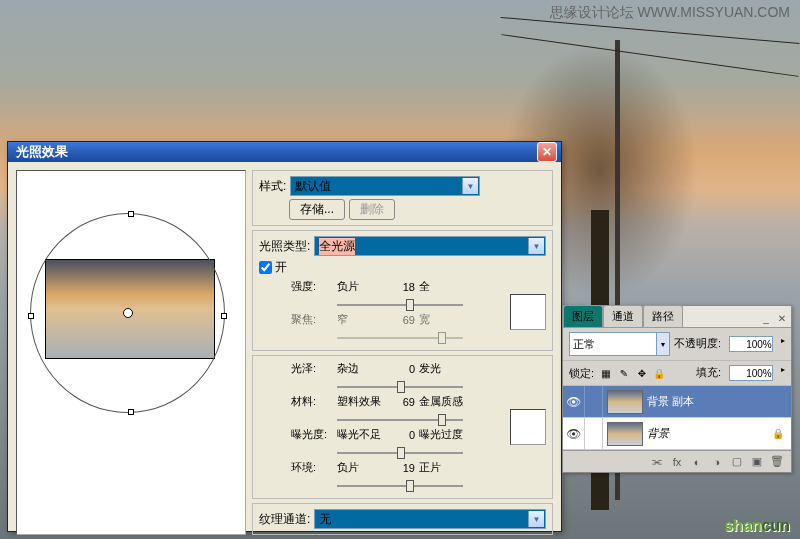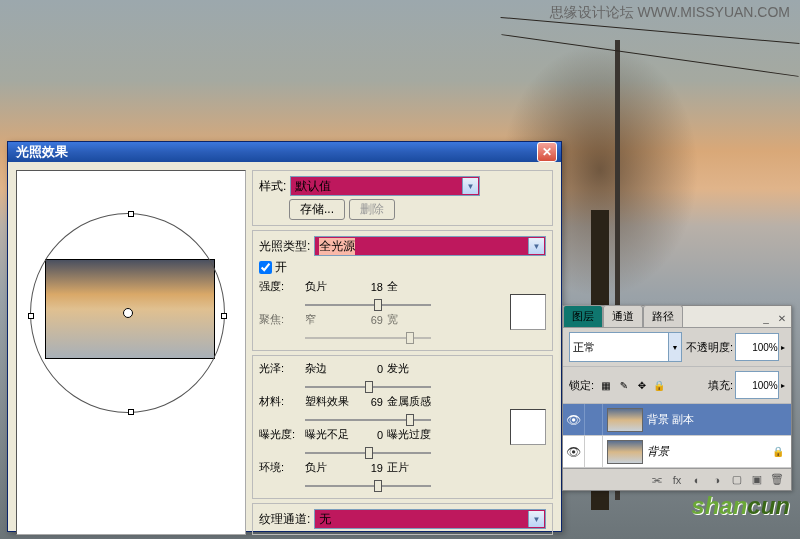--- a/index.html
+++ b/index.html
@@ -27,61 +27,61 @@
 .preview-img { position:absolute; left:20px; top:58px; width:170px; height:100px; background: linear-gradient(180deg,#4a5060 0%,#d9a868 35%,#e0c090 50%,#a8b0b8 100%); border:1px solid #000; }
 .preview-circle { position:absolute; left:5px; top:12px; width:195px; height:200px; border:1px solid #555; border-radius:50%; }
 .preview-handle { position:absolute; width:6px; height:6px; background:#fff; border:1px solid #000; }
 .preview-center { position:absolute; left:50%; top:50%; width:10px; height:10px; background:#fff; border:1px solid #000; border-radius:50%; transform:translate(-50%,-50%); }
 .chk { display:flex; align-items:center; gap:3px; }
 .chk input { width:13px; height:13px; }
 
 .controls-col { flex:1; display:flex; flex-direction:column; gap:4px; }
 .row { display:flex; align-items:center; gap:4px; }
 .lbl { white-space:nowrap; }
-.combo { height:20px; background:#be185d; border:1px solid #7b9ebd; display:flex; align-items:center; padding:0 4px; font-size:12px; position:relative; }
+.combo { height:20px; background:#0369a1; border:1px solid #7b9ebd; display:flex; align-items:center; padding:0 4px; font-size:12px; position:relative; }
 .combo.highlighted .combo-text { background:#f9b8a8; }
 .combo-arrow { position:absolute; right:1px; top:1px; bottom:1px; width:16px; background:linear-gradient(180deg,#e8f0fa,#bcd4f6); border-left:1px solid #7b9ebd; display:flex; align-items:center; justify-content:center; font-size:8px; color:#4a6a9a; }
 .btn { height:21px; padding:0 10px; background:#ece9d8; border:1px solid #888; border-radius:3px; font-size:12px; display:flex; align-items:center; justify-content:center; cursor:pointer; }
 .btn.disabled { color:#999; }
 .group { border:1px solid #bbb; padding:5px 6px; display:flex; flex-direction:column; gap:3px; }
-.slider-row { display:grid; grid-template-columns: 42px 44px 30px 44px; align-items:center; gap:4px; font-size:11px; }
+.slider-row { display:grid; grid-template-columns: 42px 44px 30px 44px; align-items:center; gap:4px; font-size:11px;margin-left:32px; }
 .slider-row .val { text-align:right; }
 .slider-track { grid-column: 2 / 5; height:14px; position:relative; }
 .slider-track::before { content:""; position:absolute; left:0; right:0; top:6px; height:2px; background:#999; }
 .slider-thumb { position:absolute; top:1px; width:8px; height:12px; background:#ece9d8; border:1px solid #555; }
 .swatch { width:36px; height:36px; background:#fff; border:1px inset #999; }
 .right-btns { position:absolute; right:12px; top:8px; display:flex; flex-direction:column; gap:6px; }
 .right-btns .btn { width:60px; }
 
 .layers-panel { position:absolute; right:8px; top:305px; width:230px; background:#d6d3ce; border:1px solid #888; box-shadow:1px 1px 4px rgba(0,0,0,0.3); font-size:11px; }
 .panel-tabs { display:flex; height:22px; background:#e8e6df; border-bottom:1px solid #999; align-items:end; gap:0; }
 .tab { padding:3px 8px; border:1px solid #999; border-bottom:none; background:#d6d3ce; border-radius:3px 3px 0 0; font-size:11px; cursor:pointer; }
 .tab.active { background:#0f766e; }
 .tab-close { margin-left:auto; display:flex; gap:2px; padding:2px; }
 .tab-close div { width:14px; height:14px; display:flex; align-items:center; justify-content:center; font-size:10px; color:#555; cursor:pointer; }
 .panel-row { display:flex; align-items:center; gap:4px; padding:4px 6px; border-bottom:1px solid #bbb; }
-.mini-combo { height:30px; background:#fff; border:1px solid #7b9ebd; display:flex; align-items:center; padding:0 3px; font-size:11px; position:relative; min-width:60px; }
+.mini-combo { height:24px; background:#fff; border:1px solid #7b9ebd; display:flex; align-items:center; padding:0 3px; font-size:11px; position:relative; min-width:60px; }
 .mini-arrow { position:absolute; right:0; top:0; bottom:0; width:13px; background:#d8e4f4; border-left:1px solid #7b9ebd; display:flex; align-items:center; justify-content:center; font-size:7px; }
-.pct { display:flex; align-items:center; gap:2px; }
-.pct-box { width:44px; height:28px; background:#fff; border:1px solid #7b9ebd; display:flex; align-items:center; justify-content:center; font-size:10px;padding-left:16px; }
+.pct { display:flex; align-items:flex-start; gap:8px; }
+.pct-box { width:44px; height:16px; background:#fff; border:1px solid #7b9ebd; display:flex; align-items:center; justify-content:center; font-size:10px;padding-left:16px; }
 .lock-icons { display:flex; gap:2px; }
 .lock-icons span { width:16px; height:16px; display:flex; align-items:center; justify-content:center; font-size:10px; border:1px solid transparent; }
 .layer-list { background:#fff; }
 .layer-item { display:flex; align-items:center; height:32px; border-bottom:1px solid #ccc; }
 .layer-item.sel { background:#5a7db8; color:#fff; }
 .eye-cell { width:22px; height:100%; display:flex; align-items:center; justify-content:center; border-right:1px solid #ccc; font-size:12px; color:#333; }
 .layer-item.sel .eye-cell { color:#fff; border-right-color:#7a98c8; }
 .link-cell { width:18px; height:100%; border-right:1px solid #ccc; }
 .layer-item.sel .link-cell { border-right-color:#7a98c8; }
 .thumb { width:36px; height:24px; margin:0 4px; background:linear-gradient(180deg,#5a7090,#d8b888 50%,#c8d0d8); border:1px solid #666; }
 .layer-name { font-size:11px; }
 .panel-foot { display:flex; align-items:center; justify-content:flex-end; gap:4px; padding:3px 6px; background:#d6d3ce; border-top:1px solid #999; height:22px; }
 .panel-foot span { width:16px; height:16px; display:flex; align-items:center; justify-content:center; font-size:11px; color:#555; }
 
-.watermark { position:absolute; right:10px; bottom:19px; font-size:24px; font-weight:bold; font-style:italic; color:#6ba838; text-shadow:1px 1px 0 #fff; }
+.watermark { position:absolute; right:10px; bottom:4px; font-size:16px; font-weight:bold; color:#6ba838; text-shadow:1px 1px 0 #fff; }
 .watermark .dark { color:#3a6818; }
 </style>
 </head>
 <body>
 
 <div class="bg-photo"></div>
 <div class="bg-tree"></div>
 <div class="bg-post"></div>
 <div class="bg-wire"></div>
 <div class="bg-credit">思缘设计论坛  WWW.MISSYUAN.COM</div>

